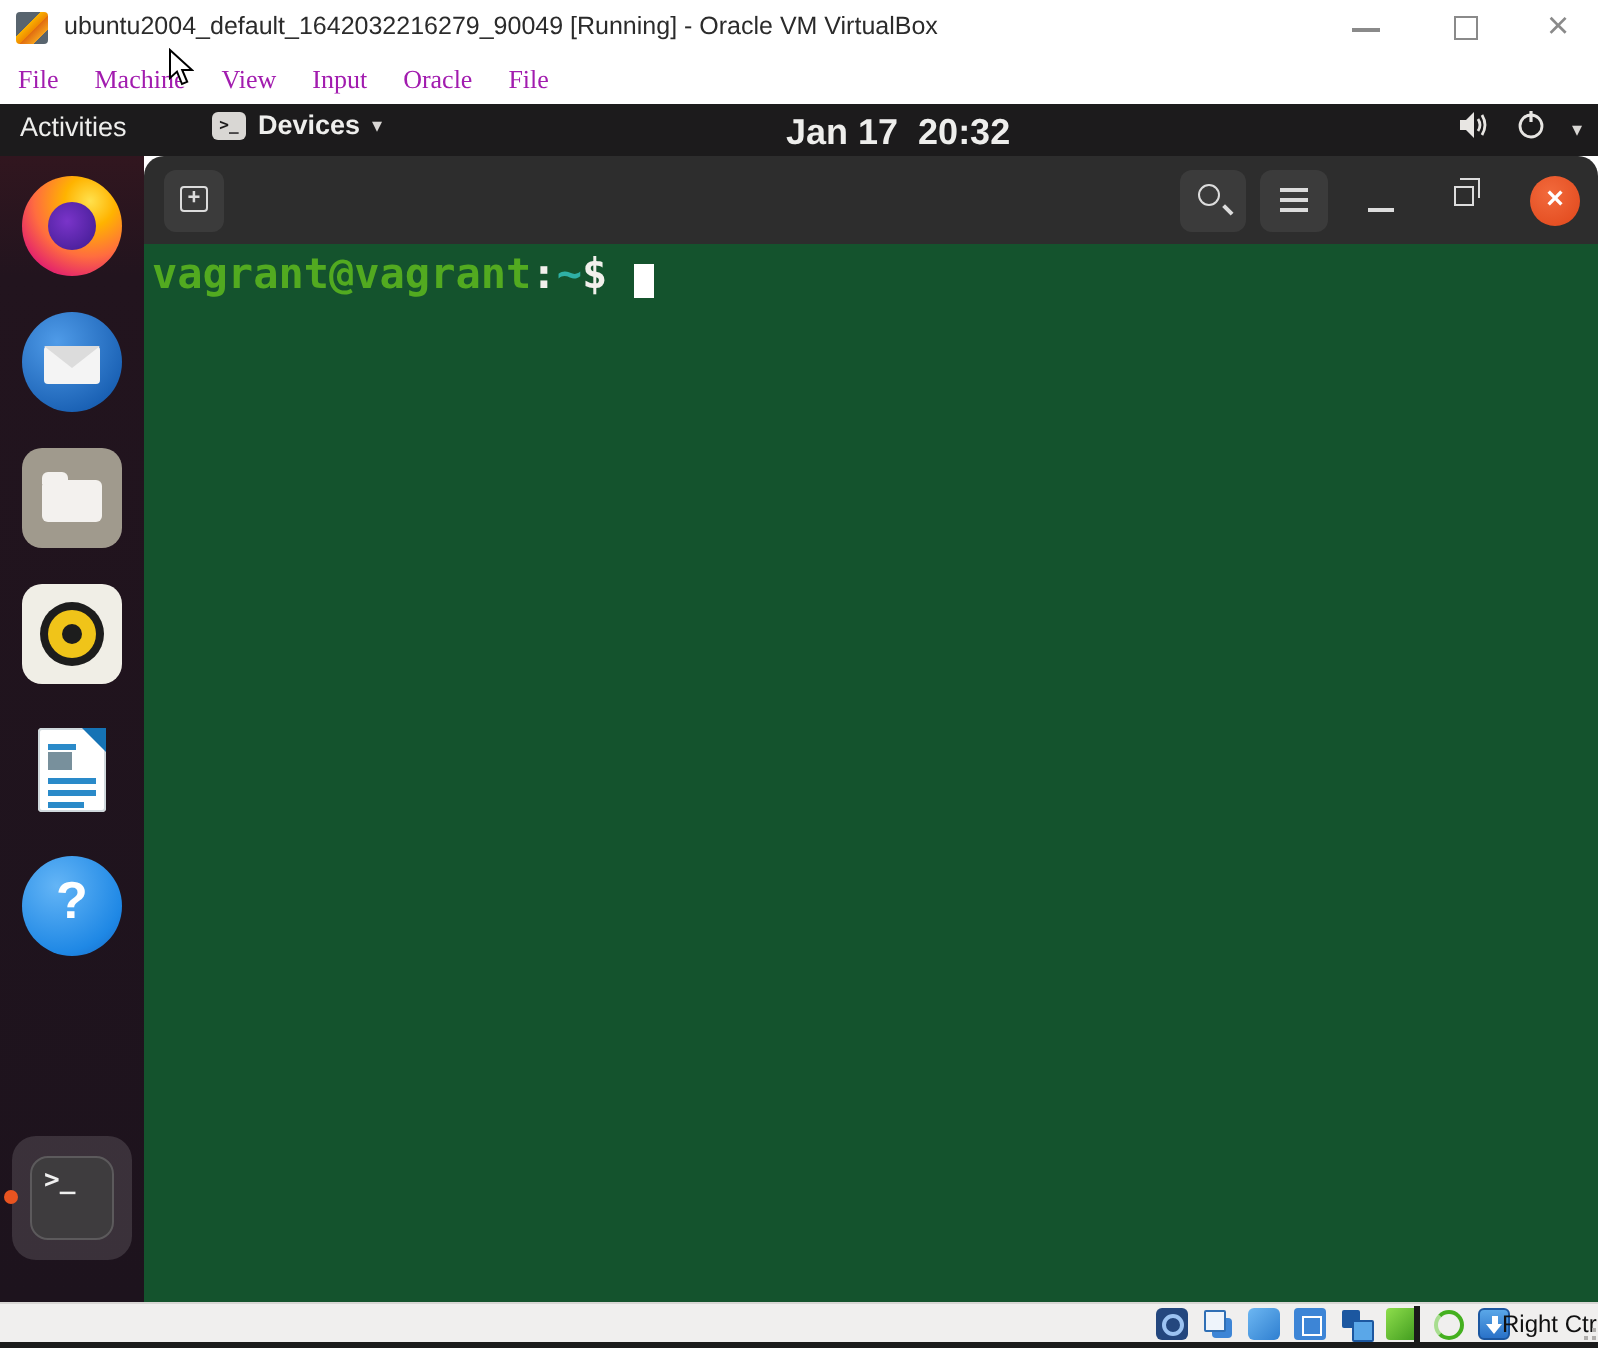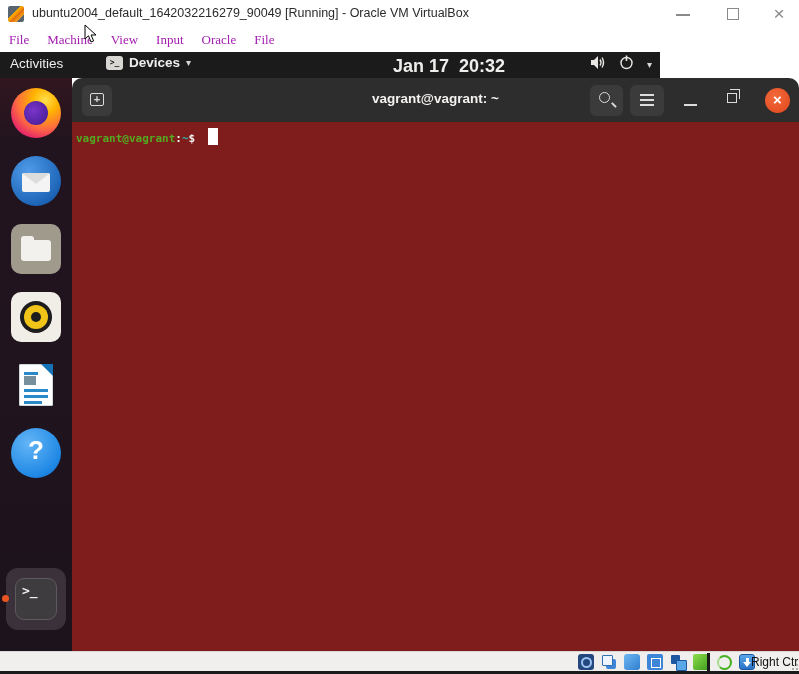--- a/index.html
+++ b/index.html
@@ -14,21 +14,21 @@
   .win-min { position:absolute; left:676px; top:14px; width:14px; height:2px; background:#8a8a8a; }
   .win-max { position:absolute; left:727px; top:8px; width:12px; height:12px; border:1px solid #8a8a8a; }
   .win-close { position:absolute; left:769px; top:2px; width:20px; height:24px; color:#8a8a8a; font-size:19px; line-height:24px; text-align:center; }
 
   .menubar { position:absolute; left:0; top:28px; width:799px; height:24px; background:#fff; display:flex; align-items:center; gap:18px; padding-left:9px; }
   .menu-item { font-size:13px; color:#a21caf; white-space:nowrap;font-family:Liberation Serif, serif; }
 
   .mouse-cursor { position:absolute; left:84px; top:24px; z-index:50; }
 
   
-  .gnome-topbar { position:absolute; left:0; top:52px; width:660px; height:26px; background:#1c1b1c; color:#eeeeec; }
+  .gnome-topbar { position:absolute; left:0; top:52px; width:799px; height:26px; background:#1c1b1c; color:#eeeeec; }
   .activities { position:absolute; left:10px; top:4px; font-size:13.5px; }
   .app-menu { position:absolute; left:106px; top:3px; display:flex; align-items:center; gap:6px; }
   .mini-term-icon { width:17px; height:14px; background:#d9d7d4; border-radius:3px; color:#1c1b1c; font-family:"DejaVu Sans Mono",monospace; font-size:8px; font-weight:bold; line-height:13px; text-align:center; }
   .app-menu-label { font-size:13.5px; font-weight:bold; }
   .app-caret { font-size:10px; color:#d9d7d4; }
   .clock { position:absolute; left:393px; top:4px; font-size:18px; font-weight:bold; white-space:pre; }
   .sys-icons { position:absolute; right:8px; top:3px; display:flex; align-items:center; gap:13px; }
   .sys-caret { font-size:10px; color:#d9d7d4; }
 
   
@@ -65,21 +65,21 @@
   .newtab-glyph { position:absolute; left:8px; top:8px; width:14px; height:13px; border:1.5px solid #dcdcdc; border-radius:2px; color:#dcdcdc; font-size:11px; line-height:11px; text-align:center; font-weight:bold; }
   .search-btn { left:518px; width:33px; }
   .mag-circle { position:absolute; left:9px; top:7px; width:11px; height:11px; border:1.6px solid #dcdcdc; border-radius:50%; }
   .mag-handle { position:absolute; left:21px; top:19px; width:6px; height:1.8px; background:#dcdcdc; transform:rotate(45deg); }
   .menu-btn { left:558px; width:34px; }
   .menu-btn span { position:absolute; left:10px; width:14px; height:2px; background:#dcdcdc; }
   .term-min { position:absolute; left:612px; top:26px; width:13px; height:2px; background:#dcdcdc; }
   .term-restore { position:absolute; left:655px; top:15px; width:10px; height:10px; border:1.6px solid #dcdcdc; }
   .term-restore::before { content:""; position:absolute; left:2px; top:-5px; width:9px; height:9px; border-top:1.6px solid #dcdcdc; border-right:1.6px solid #dcdcdc; }
   .term-close { position:absolute; left:693px; top:10px; width:25px; height:25px; border-radius:50%; background:radial-gradient(circle at 40% 35%,#f26a3c,#e0461a); color:#fff; font-size:15px; font-weight:bold; text-align:center; line-height:24px; }
-  .term-body { position:absolute; left:0; top:44px; width:727px; height:529px; background:#7f1d1d; padding:6px 4px; font-family:"DejaVu Sans Mono",monospace; font-size:11px; font-weight:bold; line-height:18px; }
+  .term-body { position:absolute; left:0; top:44px; width:727px; height:529px; background:#14532d; padding:6px 4px; font-family:"DejaVu Sans Mono",monospace; font-size:21px; font-weight:bold; line-height:18px; }
   .p-user { color:#52aa20; }
   .p-sep, .p-sym { color:#f2f0ec; }
   .p-path { color:#2fb0a5; }
   .cursor-block { display:inline-block; width:10px; height:17px; background:#ffffff; vertical-align:text-bottom; margin-left:13px; }
 
   
   .vbox-statusbar { position:absolute; left:0; top:651px; width:799px; height:20px; background:#f0efee; border-top:1px solid #d8d6d4; }
   .sb-icons { position:absolute; left:578px; top:2px; display:flex; align-items:center; gap:7px; }
   .sbi { position:relative; width:16px; height:16px; }
   .i-hdd { background:#24477e; border-radius:3px; }
@@ -193,21 +193,20 @@
     <div class="dock-dot"></div>
     <div class="term-dock-icon">&gt;_</div>
 
   </div>
 
   <div class="term-win">
     <div class="term-header">
       <div class="hdr-btn newtab-btn">
         <span class="newtab-glyph">+</span>
       </div>
-      <div class="term-title">vagrant@vagrant: ~</div>
       <div class="hdr-btn search-btn">
         <span class="mag-circle"></span>
         <span class="mag-handle"></span>
       </div>
       <div class="hdr-btn menu-btn">
         <span style="top:9px;"></span>
         <span style="top:14px;"></span>
         <span style="top:19px;"></span>
       </div>
       <div class="term-min"></div>

